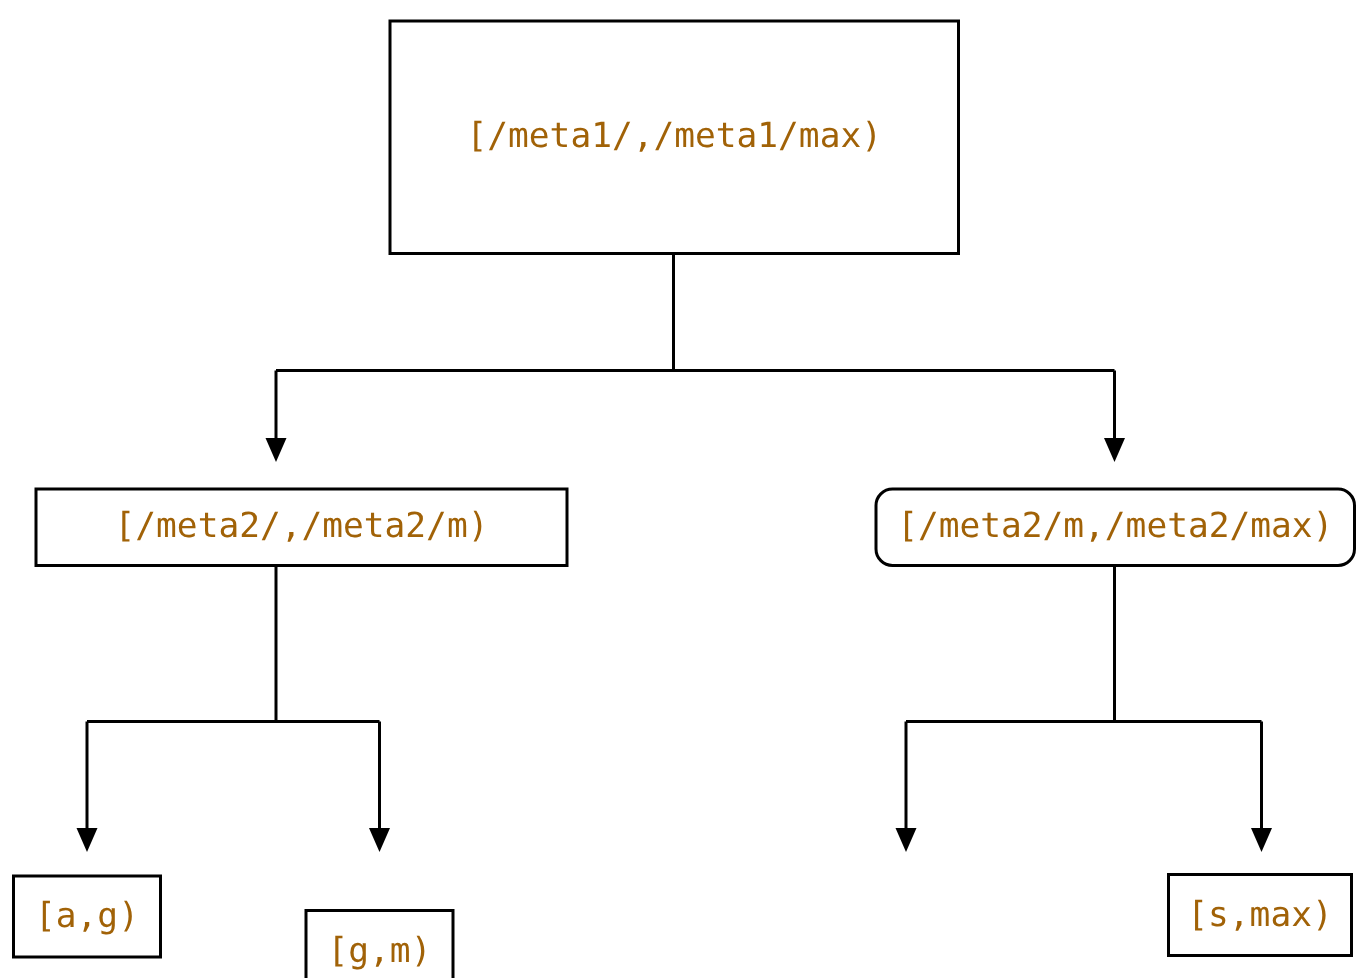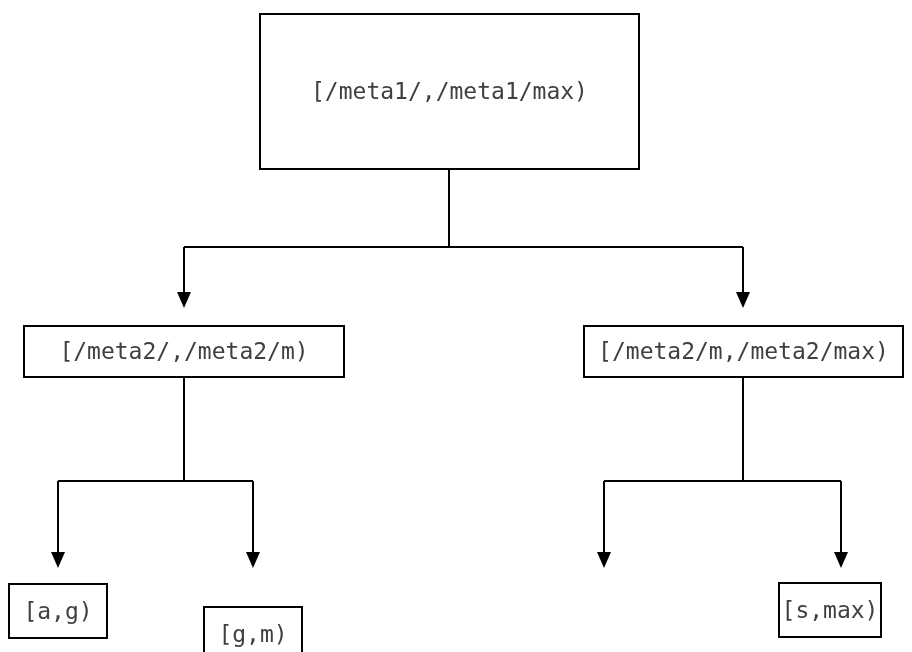--- a/index.html
+++ b/index.html
@@ -28,35 +28,35 @@
   }
   .connectors path.arrowhead {
     stroke: none;
     fill: #000000;
   }
   .node {
     position: absolute;
     box-sizing: border-box;
     border: 2px solid #000000;
     background: #ffffff;
-    color: #404040;
+    color: #a16207;
     display: flex;
     align-items: center;
     justify-content: center;
     font-size: 23px;
     line-height: 1;
     white-space: nowrap;
   }
   .node-root   { left: 259px; top: 13px;  width: 381px; height: 157px; }
-  .node-l      { left: 23px;  top: 325px; width: 322px; height: 53px;  }
-  .node-r      { left: 583px; top: 325px; width: 321px; height: 53px;  }
+  .node-l      { left: 23px;  top: 325px; width: 356px; height: 53px;  }
+  .node-r      { left: 583px; top: 325px; width: 321px; height: 53px; border-radius: 12px;  }
   .leaf-ag     { left: 8px;   top: 583px; width: 100px; height: 56px; text-align: right;  }
   .leaf-gm     { left: 203px; top: 606px; width: 100px; height: 56px;  }
   .leaf-ms     { left: 554px; top: 583px; width: 100px; height: 56px;  }
-  .leaf-smax   { left: 778px; top: 582px; width: 104px; height: 56px;  }
+  .leaf-smax   { left: 778px; top: 582px; width: 124px; height: 56px;  }
 </style>
 </head>
 <body>
 
 <div class="stage">
 
   <svg class="connectors" width="912" height="652" viewBox="0 0 912 652">
 
     <g>
       <path d="M449,170 V247"></path>

